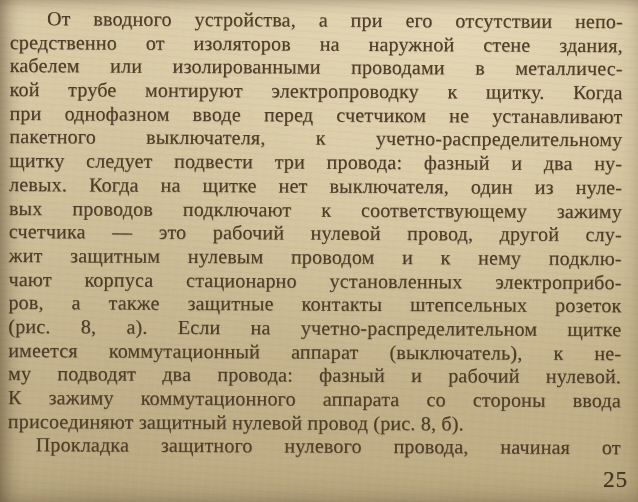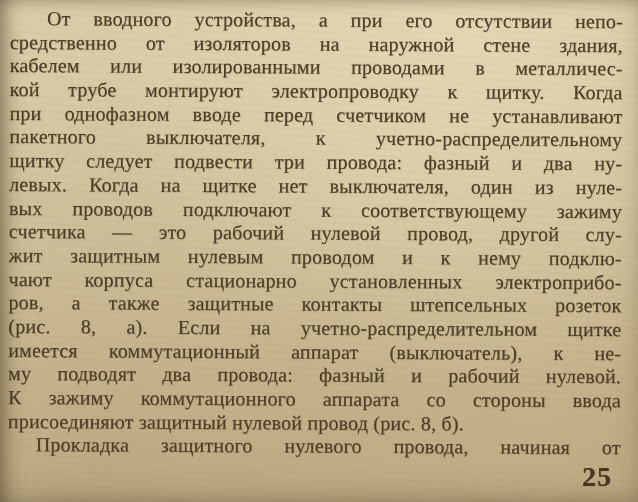--- a/index.html
+++ b/index.html
@@ -59,24 +59,24 @@
     white-space: nowrap;
   }
   .ln.indent1 { text-indent: 37px; }
   .ln.indent2 { text-indent: 28px; }
   .ln.noj {
     text-align: left;
     text-align-last: left;
   }
   .pagenum {
     position: absolute;
-    right: 26px;
+    right: 10px;
     bottom: 9px;
-    font-size: 28px;
-    font-weight: bold;
+    font-size: 23px;
+    font-weight: normal;
     color: #453521;
     letter-spacing: 1px;
     text-shadow: 0.4px 0.4px 0.7px rgba(70,53,33,0.55);
   }
 </style>
 </head>
 <body>
 
 <div class="page">
   <div class="textblock">

